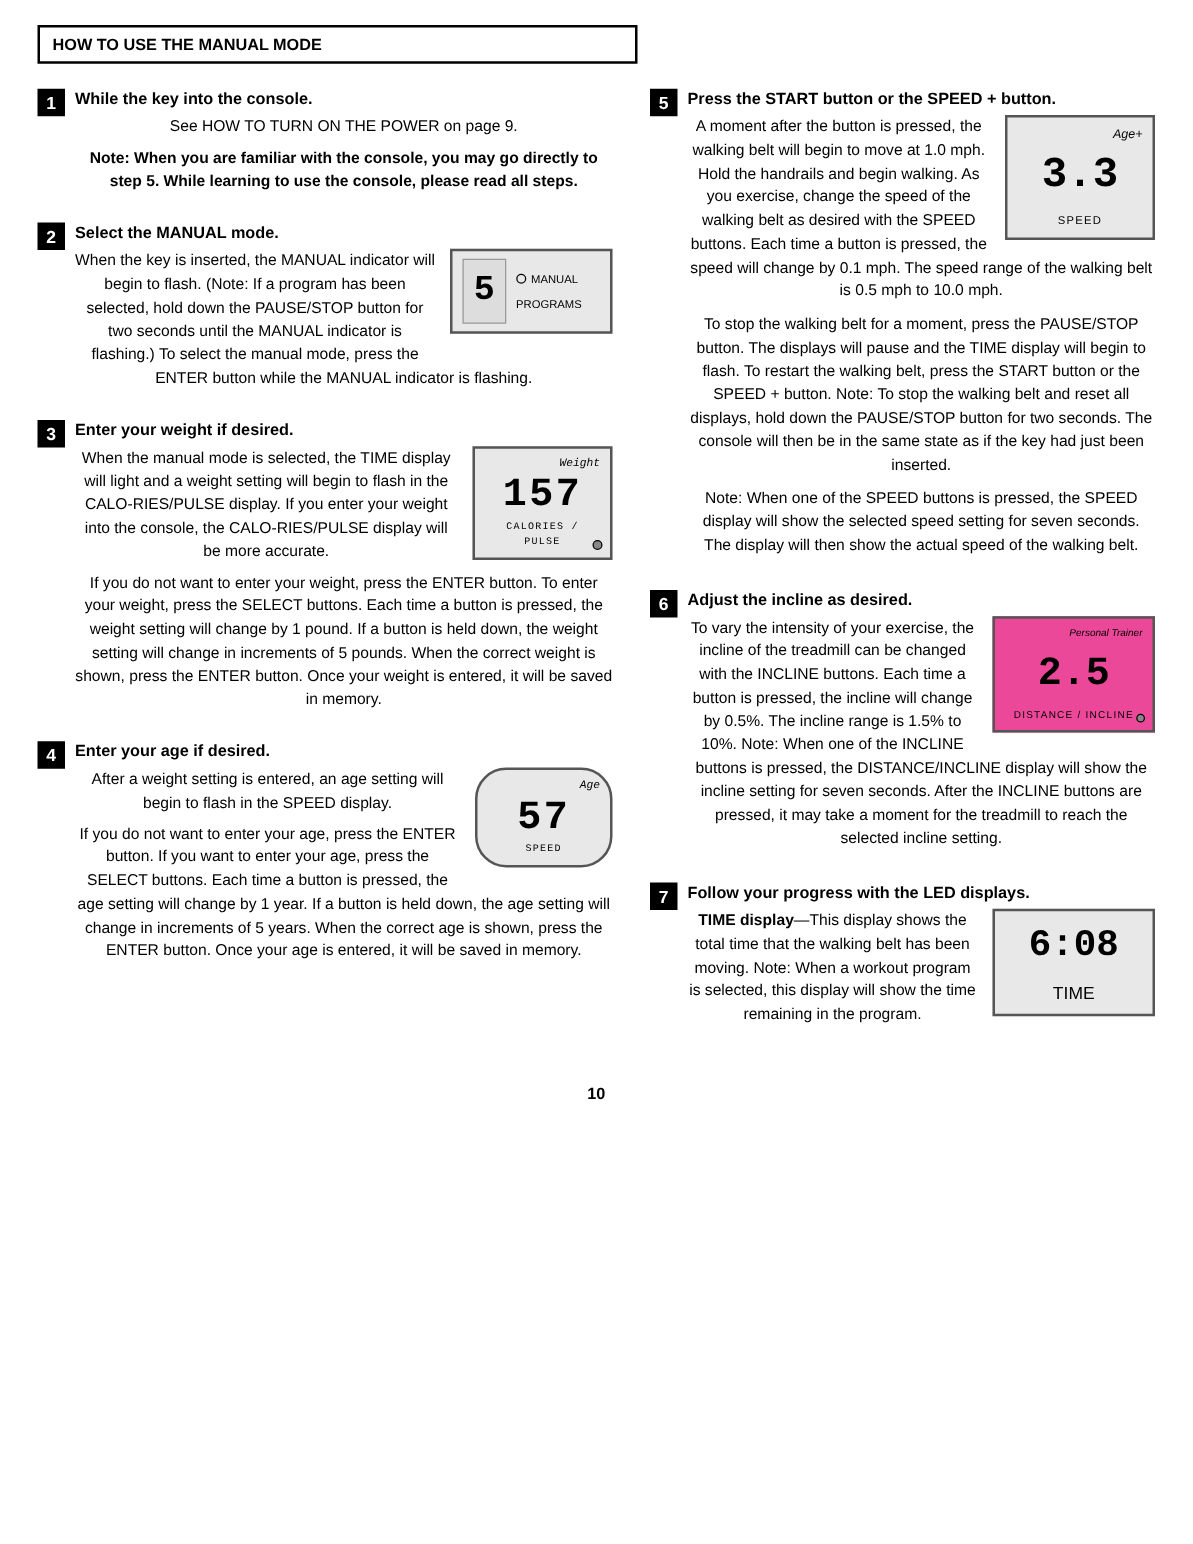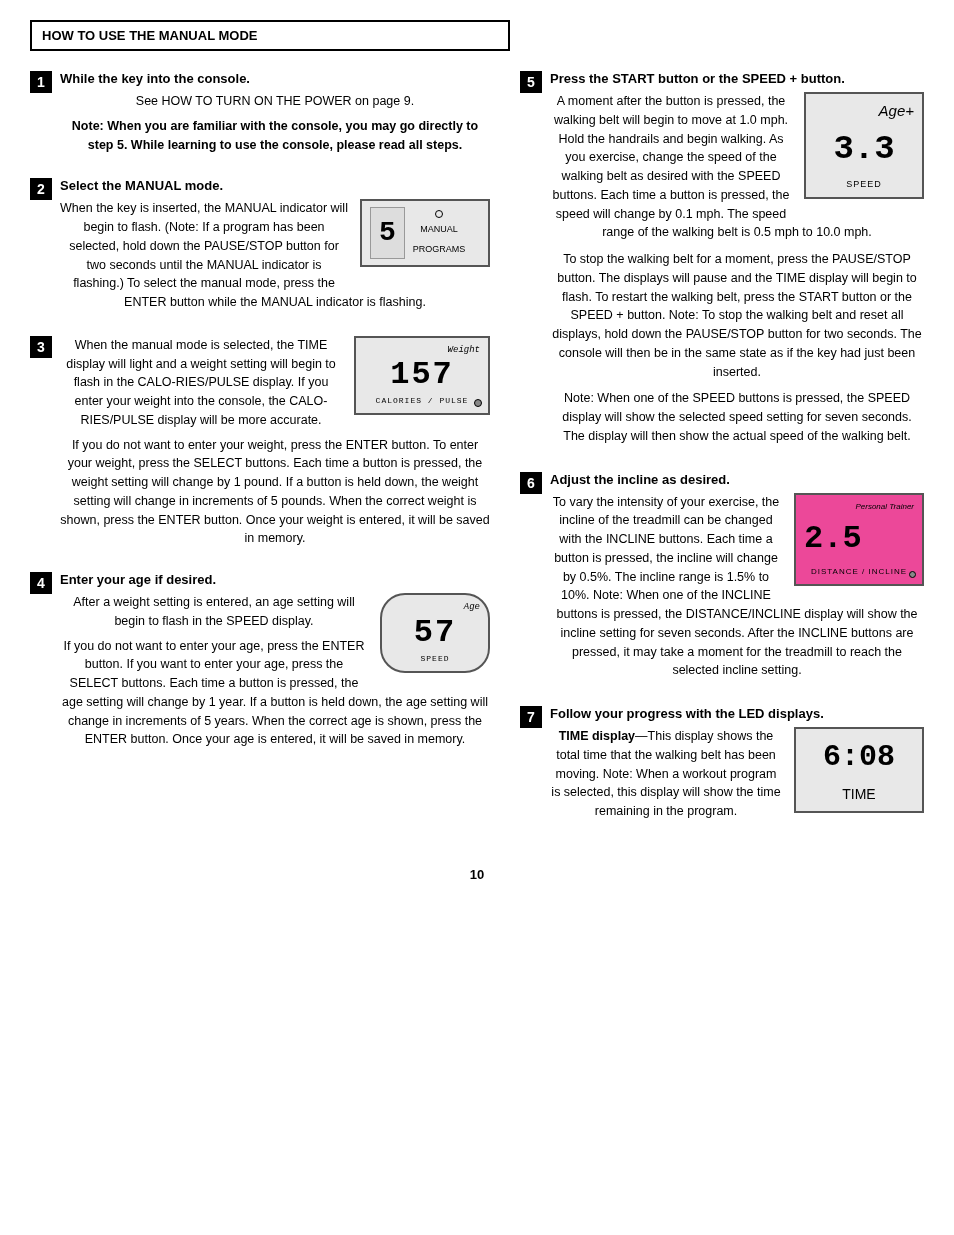--- a/index.html
+++ b/index.html
@@ -154,21 +154,20 @@
     .manual-display .right-labels {
       text-align: right;
       font-size: 9px;
       line-height: 1.6;
     }
 
     .manual-display .right-labels .manual-text {
       display: flex;
       align-items: center;
       gap: 4px;
-      flex-direction: column;
     }
 
     .manual-dot {
       width: 8px;
       height: 8px;
       border-radius: 50%;
       border: 1px solid #000;
       display: inline-block;
     }
 
@@ -191,21 +190,21 @@
 
     .speed-display {
       border: 2px solid #555;
       background: #e8e8e8;
       padding: 6px 8px;
       width: 120px;
       position: relative;
     }
 
     .speed-display .lcd-label-top {
-      font-size: 15px;
+      font-size: 10px;
       text-align: right;
       margin-bottom: 1px;
       font-style: italic;
     }
 
     .speed-display .lcd-number {
       font-size: 34px;
       font-weight: bold;
       text-align: center;
       font-family: Liberation Mono, monospace;
@@ -246,21 +245,21 @@
     }
     .dist-display .lcd-label-top {
       font-size: 8px;
       text-align: right;
       margin-bottom: 2px;
       font-style: italic;
     }
     .dist-display .lcd-number {
       font-size: 32px;
       font-weight: bold;
-      text-align: left;
+      text-align: center;
       font-family: 'Courier New', monospace;
     }
     .dist-display .lcd-label-bottom {
       font-size: 8px;
       text-align: center;
       margin-top: 3px;
       letter-spacing: 1px;
     }
     .dist-display .lcd-dot {
       position: absolute;
@@ -317,24 +316,25 @@
             </div>
           </div>
           <p>When the key is inserted, the MANUAL indicator will begin to flash. (Note: If a program has been selected, hold down the PAUSE/STOP button for two seconds until the MANUAL indicator is flashing.) To select the manual mode, press the ENTER button while the MANUAL indicator is flashing.</p>
         </div>
       </div>
     </div>
 
     <div class="step">
       <div class="step-number">3</div>
       <div class="step-content">
+        <div class="step-title">Enter your weight if desired.</div>
         <div class="step-body clearfix">
 
           <div class="inline-display">
-            <div class="lcd-display" style="width:136px;">
+            <div class="lcd-display" style="width:112px;">
               <div class="lcd-label-top">Weight</div>
               <div class="lcd-number">157</div>
               <div class="lcd-label-bottom">CALORIES / PULSE</div>
               <div class="lcd-dot" style="background:#888;"></div>
             </div>
           </div>
           <p>When the manual mode is selected, the TIME display will light and a weight setting will begin to flash in the CALO-RIES/PULSE display. If you enter your weight into the console, the CALO-RIES/PULSE display will be more accurate.</p>
           <p>If you do not want to enter your weight, press the ENTER button. To enter your weight, press the SELECT buttons. Each time a button is pressed, the weight setting will change by 1 pound. If a button is held down, the weight setting will change in increments of 5 pounds. When the correct weight is shown, press the ENTER button. Once your weight is entered, it will be saved in memory.</p>
         </div>
       </div>

